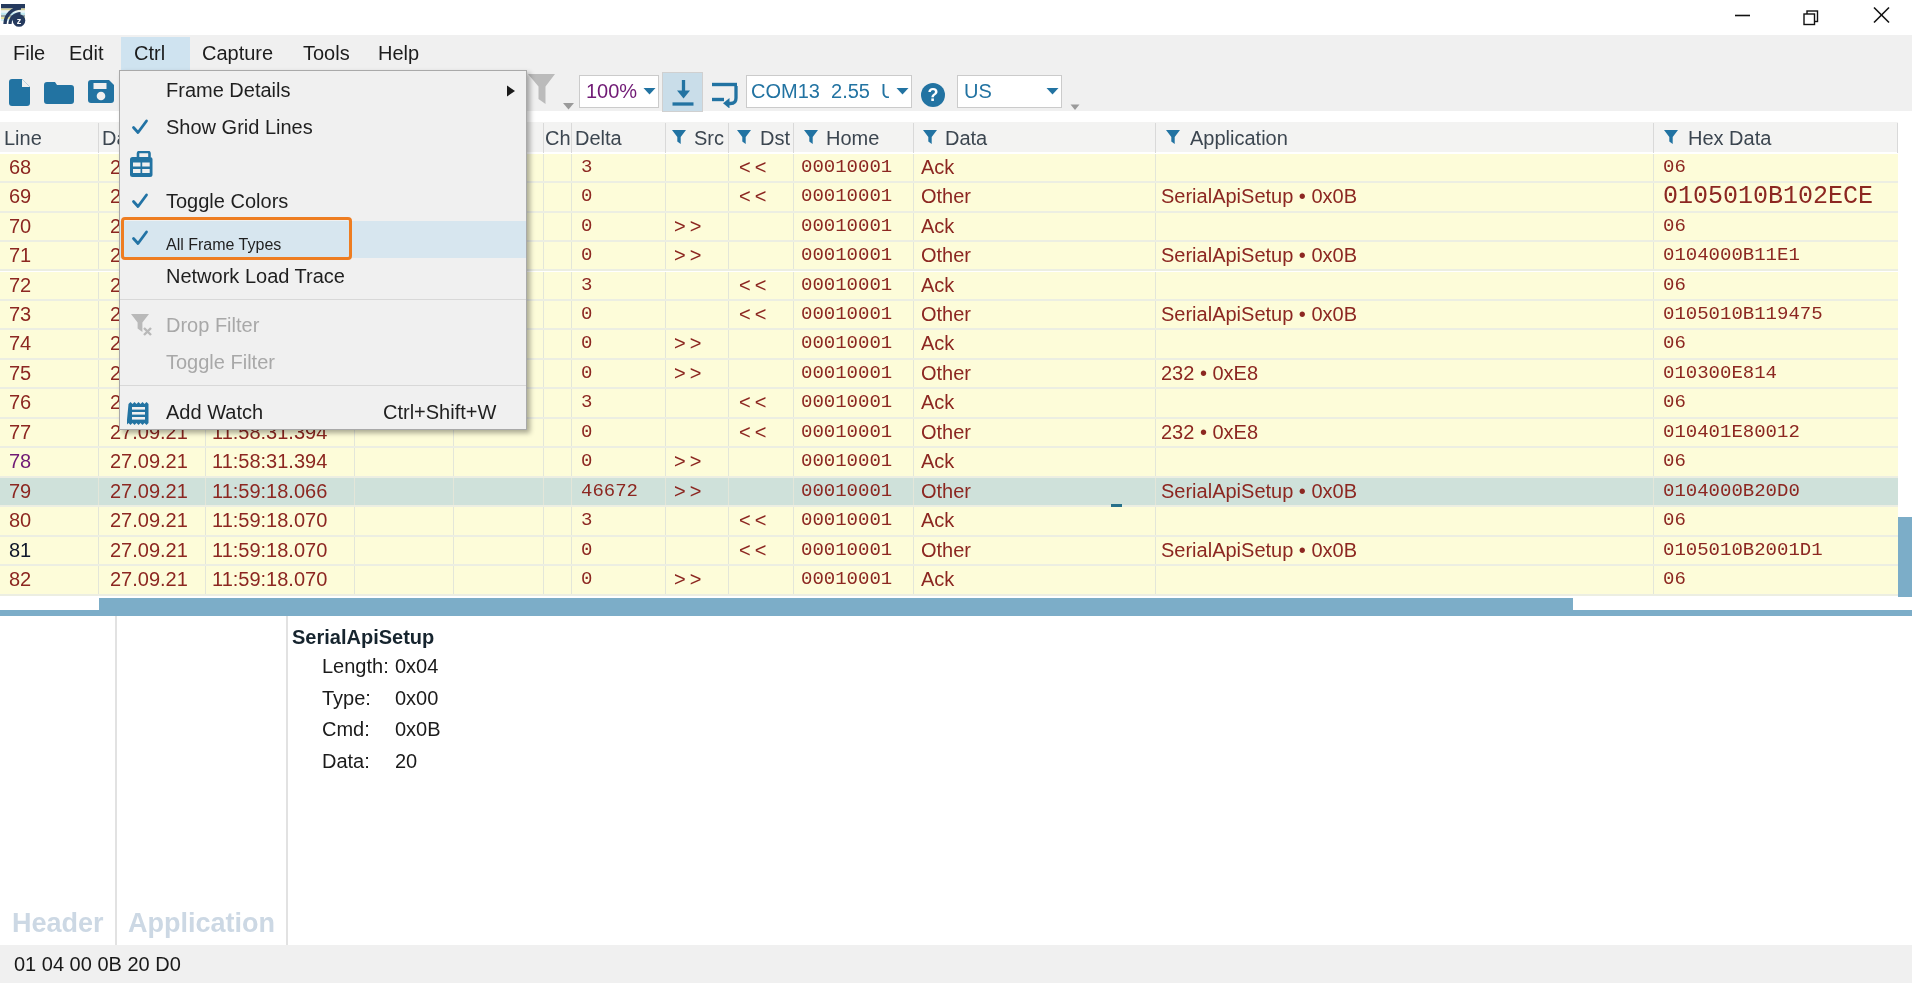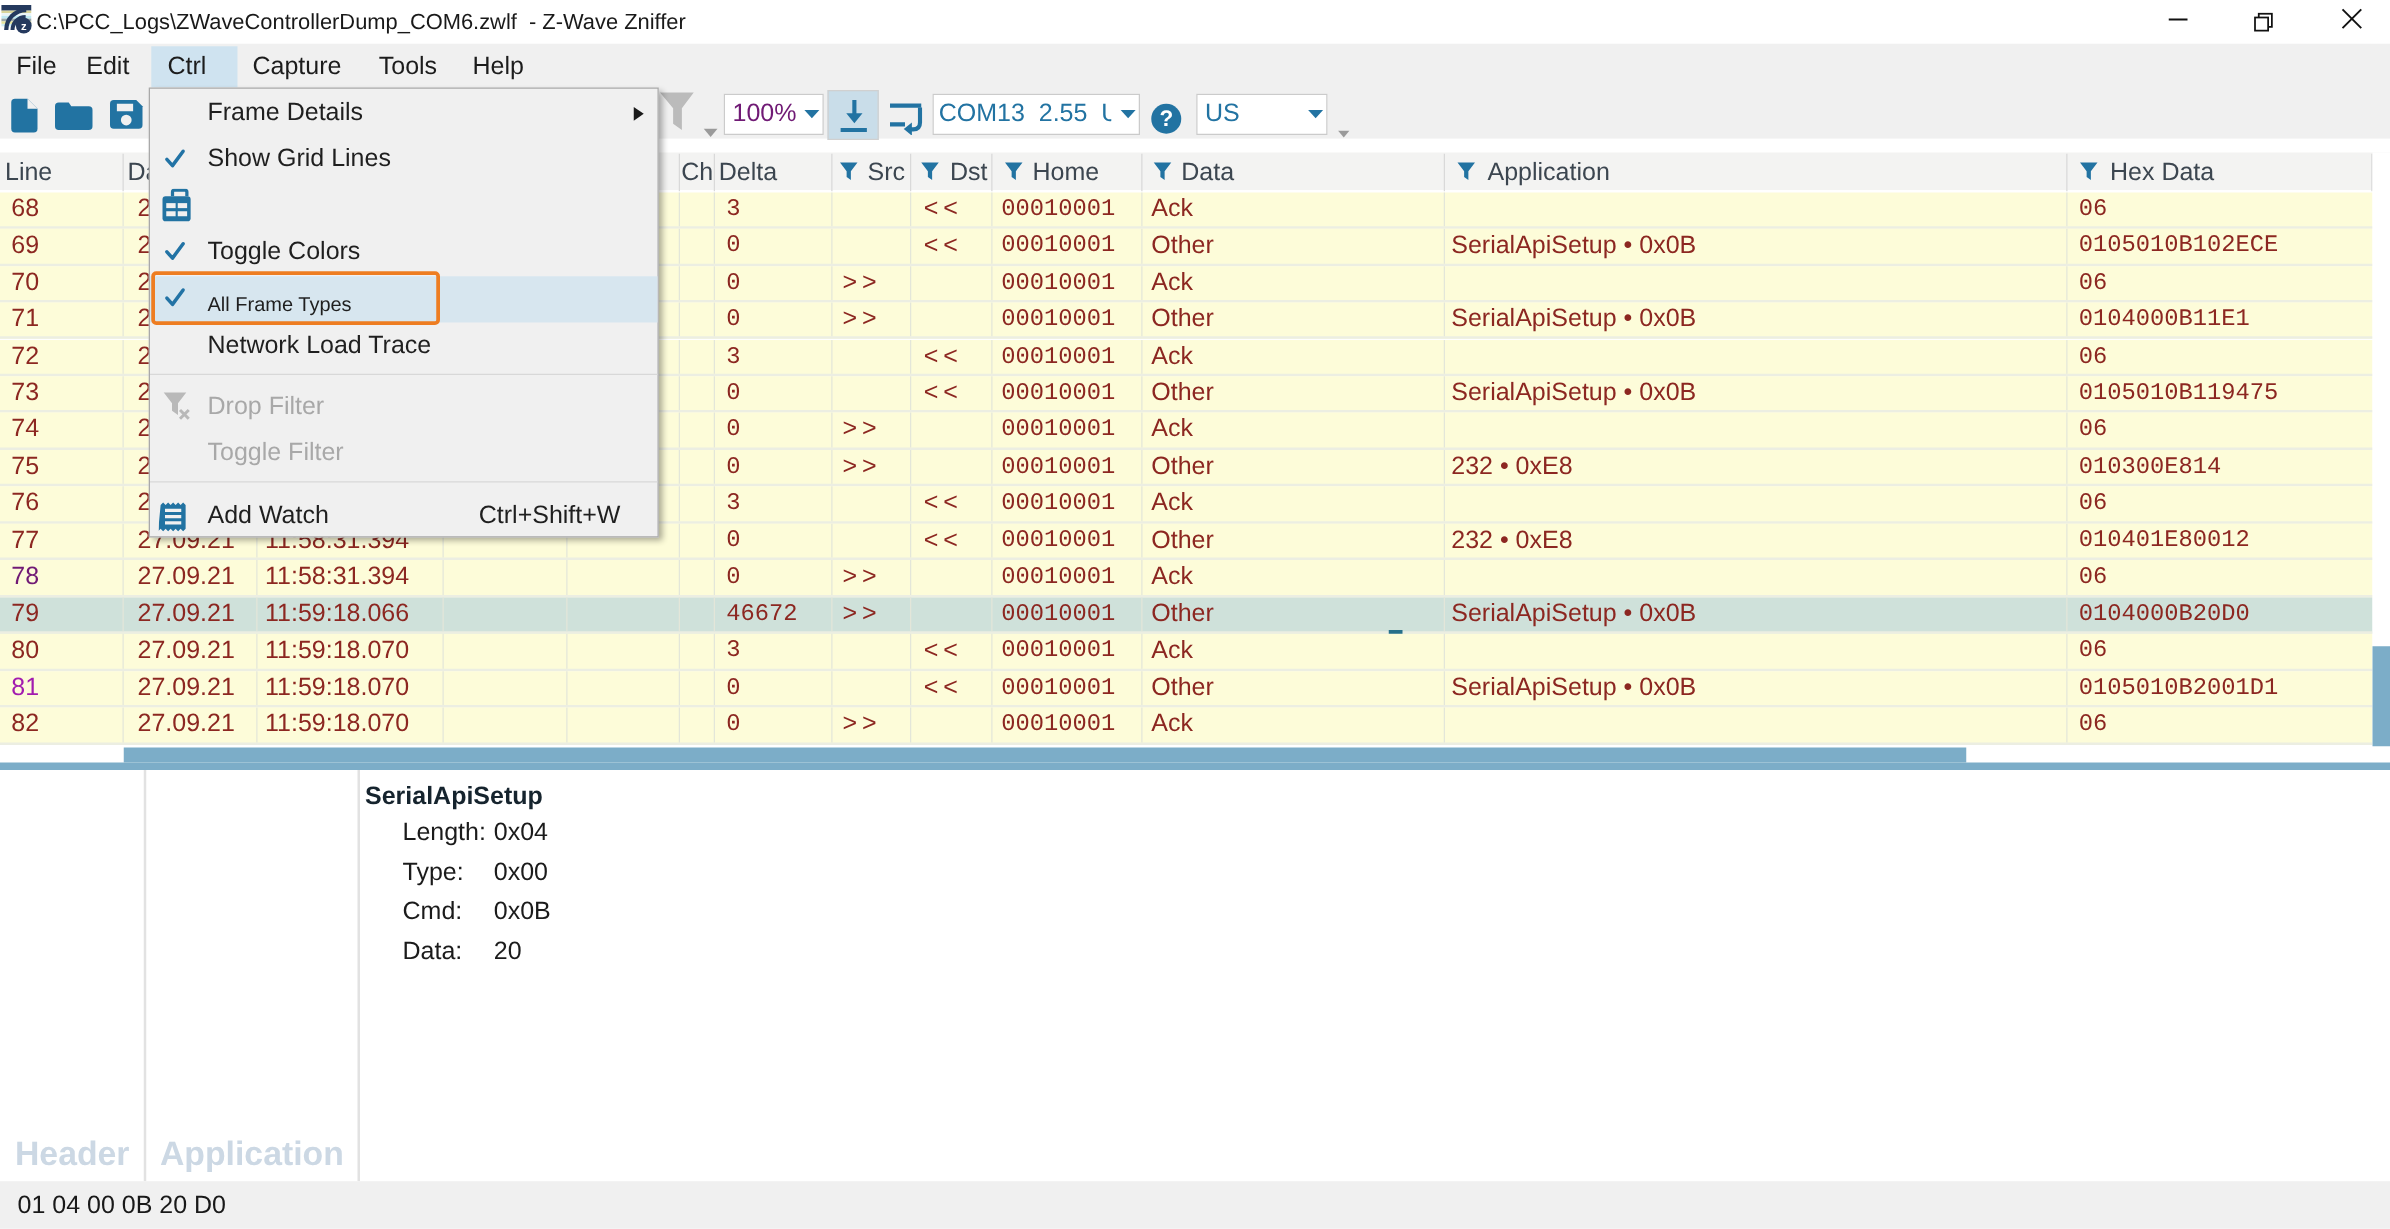--- a/index.html
+++ b/index.html
@@ -15,21 +15,20 @@
 <rect x="0" y="7.5" width="24" height="2.2" fill="#eaf4f6"></rect>
 <rect x="0" y="9.7" width="24" height="2.2" fill="#bfe9f2"></rect>
 <rect x="0" y="11.9" width="24" height="2.2" fill="#9aa7a9"></rect>
 <rect x="0" y="14.1" width="24" height="2" fill="#e6e39a"></rect>
 <rect x="0" y="16.1" width="24" height="2" fill="#cfeef4"></rect>
 <path d="M4 21 A 16 16 0 0 1 20 5" stroke="#253a5e" stroke-width="3.4" fill="none"></path>
 <path d="M9 21 A 10.5 10.5 0 0 1 19.5 10.5" stroke="#253a5e" stroke-width="3.2" fill="none"></path>
 <circle cx="18" cy="17.5" r="6.3" fill="#253a5e"></circle>
 <text x="18" y="21" font-size="9" font-weight="bold" fill="#fff" text-anchor="middle" font-family="Liberation Sans">z</text>
 </svg>
-<div class="abs" style="left:29px;top:0;height:34px;line-height:34px;font-size:17.5px;color:#191919">C:\PCC_Logs\ZWaveControllerDump_COM6.zwlf&nbsp;&nbsp;-&nbsp;Z-Wave&nbsp;Zniffer</div>
 <svg class="abs" style="left:1725px;top:0" width="180" height="32" viewBox="0 0 180 32">
 <line x1="10" y1="15.5" x2="25" y2="15.5" stroke="#111" stroke-width="1.6"></line>
 <rect x="82" y="11" width="10.5" height="10.5" fill="none" stroke="#111" stroke-width="1.4"></rect>
 <rect x="79" y="14" width="10.5" height="10.5" fill="#fff" stroke="#111" stroke-width="1.4"></rect>
 <line x1="149" y1="7.5" x2="164" y2="22.5" stroke="#111" stroke-width="1.6"></line>
 <line x1="164" y1="7.5" x2="149" y2="22.5" stroke="#111" stroke-width="1.6"></line>
 </svg>
 <div class="abs" style="left:0;top:35px;width:1912px;height:76px;background:#f0f0f0"></div>
 <div class="abs" style="left:121px;top:37px;width:69px;height:33px;background:#cfe3f0"></div>
 <div class="abs" style="left:13px;top:37px;height:33px;line-height:33px;font-size:20px;color:#1c1c1c">File</div>
@@ -162,21 +161,21 @@
 <div class="abs" style="left:1154.5px;top:183.1px;width:1.4px;height:27.47px;background:#e3e6d9"></div>
 <div class="abs" style="left:1652.5px;top:183.1px;width:1.4px;height:27.47px;background:#e3e6d9"></div>
 <div class="abs" style="left:9px;top:183.1px;height:27.47px;line-height:27.47px;font-size:20px;color:#8c2721">69</div>
 <div class="abs" style="left:110px;top:183.1px;height:27.47px;line-height:27.47px;font-size:20px;color:#8c2721">27.09.21</div>
 <div class="abs" style="left:212px;top:183.1px;height:27.47px;line-height:27.47px;font-size:20px;color:#8c2721">11:58:31.390</div>
 <div class="abs mono" style="left:581px;top:183.1px;height:27.47px;line-height:27.47px;font-size:19px;color:#8c2721">0</div>
 <div class="abs" style="left:739px;top:183.1px;height:27.47px;line-height:27.47px;font-size:20px;color:#8c2721">&lt; &lt;</div>
 <div class="abs mono" style="left:801px;top:183.1px;height:27.47px;line-height:27.47px;font-size:19px;color:#8c2721">00010001</div>
 <div class="abs" style="left:921px;top:183.1px;height:27.47px;line-height:27.47px;font-size:20px;color:#8c2721">Other</div>
 <div class="abs" style="left:1161px;top:183.1px;height:27.47px;line-height:27.47px;font-size:20px;color:#8c2721">SerialApiSetup • 0x0B</div>
-<div class="abs mono" style="left:1663px;top:183.1px;height:27.47px;line-height:27.47px;font-size:19px;color:#8c2721">0105010B102ECE</div>
+<div class="abs mono" style="left:1663px;top:183.1px;height:27.47px;line-height:27.47px;font-size:25px;color:#8c2721">0105010B102ECE</div>
 <div class="abs" style="left:0;top:212.5px;width:1897.5px;height:29.47px;background:#fdfcd9;border-bottom:2px solid #eceee2"></div>
 <div class="abs" style="left:97.5px;top:212.5px;width:1.4px;height:27.47px;background:#e3e6d9"></div>
 <div class="abs" style="left:204.5px;top:212.5px;width:1.4px;height:27.47px;background:#e3e6d9"></div>
 <div class="abs" style="left:353.5px;top:212.5px;width:1.4px;height:27.47px;background:#e3e6d9"></div>
 <div class="abs" style="left:452.5px;top:212.5px;width:1.4px;height:27.47px;background:#e3e6d9"></div>
 <div class="abs" style="left:542.5px;top:212.5px;width:1.4px;height:27.47px;background:#e3e6d9"></div>
 <div class="abs" style="left:571.0px;top:212.5px;width:1.4px;height:27.47px;background:#e3e6d9"></div>
 <div class="abs" style="left:665.0px;top:212.5px;width:1.4px;height:27.47px;background:#e3e6d9"></div>
 <div class="abs" style="left:727.5px;top:212.5px;width:1.4px;height:27.47px;background:#e3e6d9"></div>
 <div class="abs" style="left:793.0px;top:212.5px;width:1.4px;height:27.47px;background:#e3e6d9"></div>
@@ -412,21 +411,21 @@
 <div class="abs" style="left:353.5px;top:536.7px;width:1.4px;height:27.47px;background:#e3e6d9"></div>
 <div class="abs" style="left:452.5px;top:536.7px;width:1.4px;height:27.47px;background:#e3e6d9"></div>
 <div class="abs" style="left:542.5px;top:536.7px;width:1.4px;height:27.47px;background:#e3e6d9"></div>
 <div class="abs" style="left:571.0px;top:536.7px;width:1.4px;height:27.47px;background:#e3e6d9"></div>
 <div class="abs" style="left:665.0px;top:536.7px;width:1.4px;height:27.47px;background:#e3e6d9"></div>
 <div class="abs" style="left:727.5px;top:536.7px;width:1.4px;height:27.47px;background:#e3e6d9"></div>
 <div class="abs" style="left:793.0px;top:536.7px;width:1.4px;height:27.47px;background:#e3e6d9"></div>
 <div class="abs" style="left:913.0px;top:536.7px;width:1.4px;height:27.47px;background:#e3e6d9"></div>
 <div class="abs" style="left:1154.5px;top:536.7px;width:1.4px;height:27.47px;background:#e3e6d9"></div>
 <div class="abs" style="left:1652.5px;top:536.7px;width:1.4px;height:27.47px;background:#e3e6d9"></div>
-<div class="abs" style="left:9px;top:536.7px;height:29px;line-height:27.47px;font-size:20px;color:#a21caf">81</div>
+<div class="abs" style="left:9px;top:536.7px;height:29px;line-height:27.47px;font-size:20px;color:#0f172a">81</div>
 <div class="abs" style="left:110px;top:536.7px;height:27.47px;line-height:27.47px;font-size:20px;color:#8c2721">27.09.21</div>
 <div class="abs" style="left:212px;top:536.7px;height:27.47px;line-height:27.47px;font-size:20px;color:#8c2721">11:59:18.070</div>
 <div class="abs mono" style="left:581px;top:536.7px;height:27.47px;line-height:27.47px;font-size:19px;color:#8c2721">0</div>
 <div class="abs" style="left:739px;top:536.7px;height:27.47px;line-height:27.47px;font-size:20px;color:#8c2721">&lt; &lt;</div>
 <div class="abs mono" style="left:801px;top:536.7px;height:27.47px;line-height:27.47px;font-size:19px;color:#8c2721">00010001</div>
 <div class="abs" style="left:921px;top:536.7px;height:27.47px;line-height:27.47px;font-size:20px;color:#8c2721">Other</div>
 <div class="abs" style="left:1161px;top:536.7px;height:27.47px;line-height:27.47px;font-size:20px;color:#8c2721">SerialApiSetup • 0x0B</div>
 <div class="abs mono" style="left:1663px;top:536.7px;height:27.47px;line-height:27.47px;font-size:19px;color:#8c2721">0105010B2001D1</div>
 <div class="abs" style="left:0;top:566.2px;width:1897.5px;height:29.47px;background:#fdfcd9;border-bottom:2px solid #eceee2"></div>
 <div class="abs" style="left:97.5px;top:566.2px;width:1.4px;height:27.47px;background:#e3e6d9"></div>

